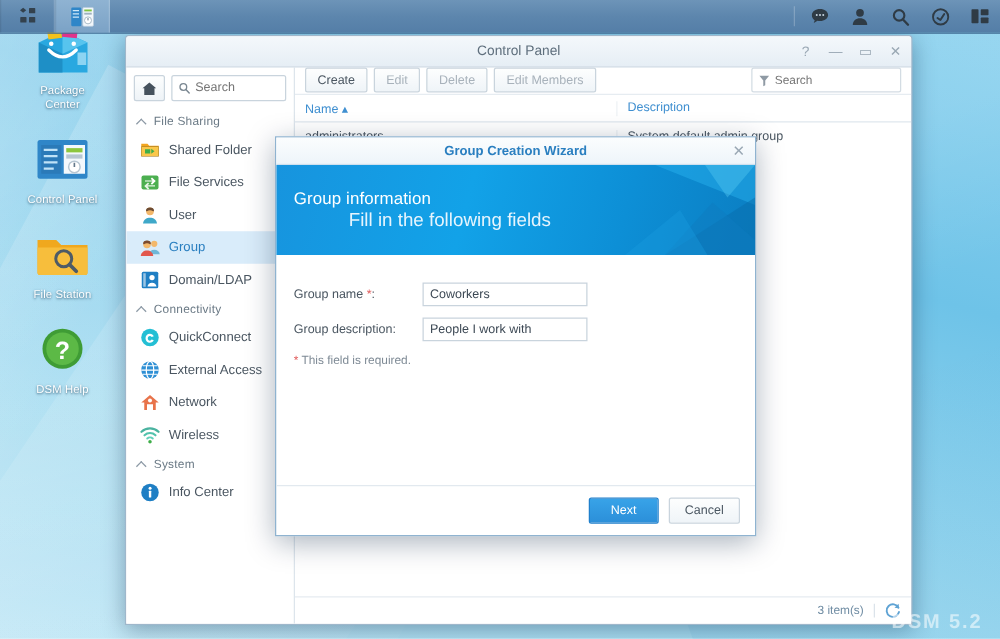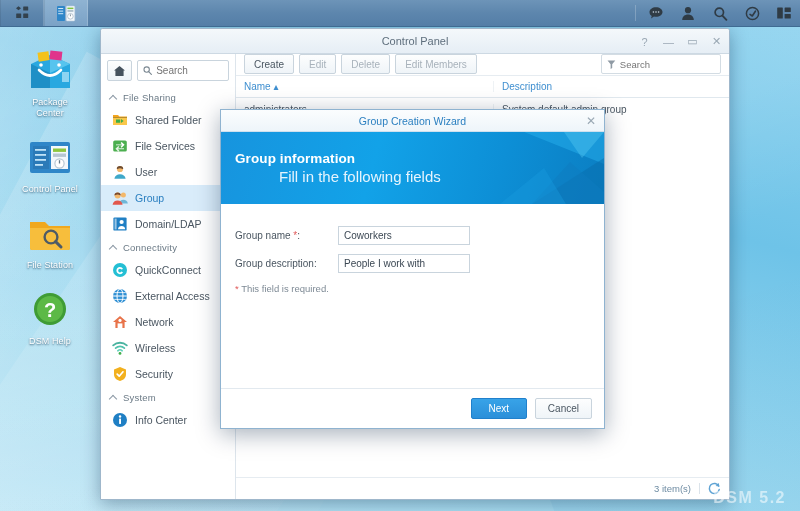--- a/index.html
+++ b/index.html
@@ -33,21 +33,21 @@
     width:44px; display:flex; align-items:center; justify-content:center;
     border-right:1px solid rgba(255,255,255,0.18);
     border-left:1px solid rgba(0,0,0,0.08);
   }
   .tb-btn.active { background:linear-gradient(to bottom,#8fb3d2,#7ba2c6); }
   .tb-right { margin-left:auto; display:flex; align-items:stretch; }
   .tb-ico { width:32px; display:flex; align-items:center; justify-content:center; }
   .tb-sep { width:1px; background:rgba(255,255,255,0.22); margin:5px 4px; }
 
   
-  #desk-icons { position:absolute; left:0; top:48px; width:100px; z-index:5; }
+  #desk-icons { position:absolute; left:0; top:18px; width:100px; z-index:5; }
   .dicon { width:100px; margin-bottom:16px; text-align:center; cursor:pointer; }
   .dicon .glyph { width:48px; height:46px; margin:0 auto 3px; position:relative; }
   .dicon .lbl {
     color:#ffffff; font-size:9px; line-height:11px;
     text-shadow:0 1px 2px rgba(0,40,70,.75); letter-spacing:.1px;
   }
 
   
   #cp-window {
     position:absolute; left:100px; top:28px; width:630px; height:472px;
@@ -150,33 +150,33 @@
     box-shadow:0 5px 22px rgba(0,30,60,.35);
     z-index:30; display:flex; flex-direction:column; overflow:hidden;
   }
   #dlg-title {
     height:22px; flex:0 0 auto; position:relative;
     background:linear-gradient(to bottom,#fbfdfe,#eef5fa);
     border-bottom:1px solid #cfe0ee;
   }
   #dlg-title .t {
     position:absolute; left:0; right:0; top:0; line-height:22px; text-align:center;
-    font-size:10.5px; font-weight:normal; color:#2a7fc0;
+    font-size:10.5px; font-weight:bold; color:#2a7fc0;
   }
   #dlg-close {
     position:absolute; right:8px; top:0; line-height:22px; font-size:12px;
     color:#9aa8b4; cursor:pointer;
   }
   #dlg-banner {
     height:72px; flex:0 0 auto; position:relative; overflow:hidden;
     background:linear-gradient(105deg,#1794de 0%,#12a2e8 40%,#0d8fd6 72%,#0b7ec2 100%);
     padding:19px 0 0 14px;
   }
   #dlg-banner .poly { position:absolute; pointer-events:none; }
-  #dlg-banner h2 { font-size:13.5px; color:#ffffff; font-weight:bold; letter-spacing:.1px; }
+  #dlg-banner h2 { font-size:13.5px; color:#ffffff; font-weight:normal; letter-spacing:.1px; }
   #dlg-banner p { font-size:15px; color:#e6f4fd; margin-top:2px;margin-left:44px; }
   #dlg-form { flex:1 1 auto; padding:22px 18px 0 14px; }
   .frow { display:flex; align-items:center; margin-bottom:9px; }
   .flabel { width:103px; flex:0 0 103px; font-size:10px; color:#4a5661; }
   .req { color:#e05a5a; }
   .finput {
     width:132px; height:19px; border:1px solid #c9d4dd; background:#fff;
     font-size:10px; color:#3c4854; padding:0 5px; outline:none;
     font-family:"Liberation Sans", sans-serif;
   }
@@ -448,27 +448,20 @@
           </div>
           <div class="sb-item">
             <span class="ic"><svg width="16" height="16" viewBox="0 0 16 16">
                 <path d="M1.2 5.4 A10 10 0 0 1 14.8 5.4" fill="none" stroke="#4ab3a0" stroke-width="1.8" stroke-linecap="round"></path>
                 <path d="M3.6 8.2 A6.4 6.4 0 0 1 12.4 8.2" fill="none" stroke="#52c2ad" stroke-width="1.7" stroke-linecap="round"></path>
                 <path d="M5.8 10.8 A3.2 3.2 0 0 1 10.2 10.8" fill="none" stroke="#5fd0ba" stroke-width="1.6" stroke-linecap="round"></path>
                 <circle cx="8" cy="13.4" r="1.4" fill="#3fae49"></circle>
               </svg></span>
             <span>Wireless</span>
           </div>
-          <div class="sb-item">
-            <span class="ic"><svg width="16" height="16" viewBox="0 0 16 16">
-                <path d="M8 1 L14 3.4 V8 c0 4-2.6 6.1-6 7-3.4-.9-6-3-6-7V3.4z" fill="#f2b01e"></path>
-                <path d="M5.2 8.2 L7.2 10.2 L11 5.8" fill="none" stroke="#ffffff" stroke-width="1.7" stroke-linecap="round" stroke-linejoin="round"></path>
-              </svg></span>
-            <span>Security</span>
-          </div>
           <div class="sb-group">
             <span class="chev"></span>
             <span>System</span>
           </div>
           <div class="sb-item">
             <span class="ic"><svg width="16" height="16" viewBox="0 0 16 16">
                 <circle cx="8" cy="8" r="7" fill="#1f7fc4"></circle>
                 <rect x="7.1" y="6.6" width="1.9" height="5.4" rx=".4" fill="#ffffff"></rect>
                 <circle cx="8.05" cy="4.5" r="1.2" fill="#ffffff"></circle>
               </svg></span>

